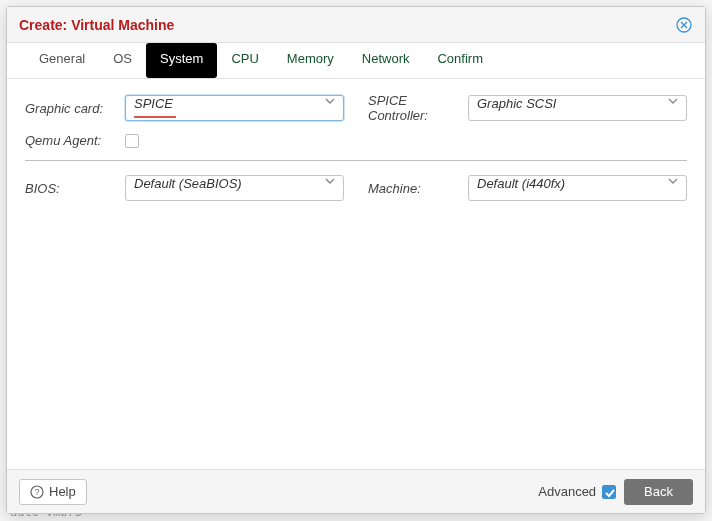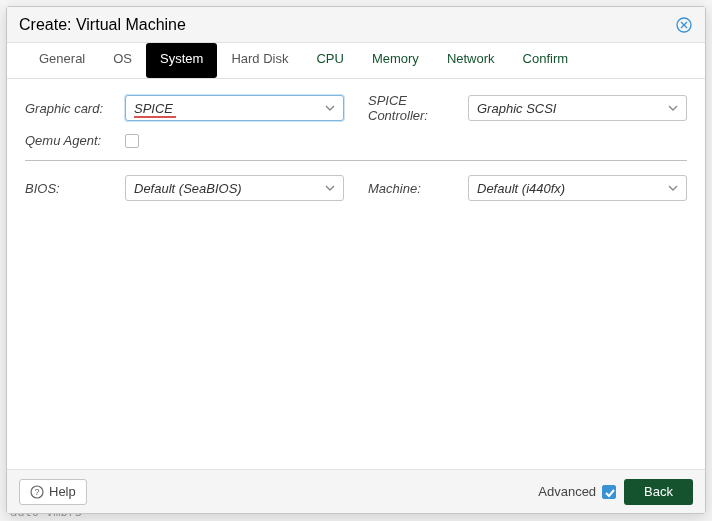--- a/index.html
+++ b/index.html
@@ -1,41 +1,41 @@
 <!DOCTYPE html>
 <html><head>
 <meta charset="utf-8">
 <style>
   * { box-sizing: border-box; margin: 0; padding: 0; font-family: "Helvetica Neue", Arial, sans-serif; }
   body { background: #f5f5f5; width: 712px; height: 521px; overflow: hidden; position: relative; }
   .window { position: absolute; left: 6px; top: 6px; width: 700px; height: 508px; background: #fff; border: 1px solid #c5c5c5; border-radius: 3px; box-shadow: 0 4px 16px rgba(0,0,0,.15); display: flex; flex-direction: column; }
   .titlebar { height: 36px; background: #f5f5f5; border-bottom: 1px solid #e0e0e0; display: flex; align-items: center; padding: 0 12px; }
-  .titlebar .title { color: #000000; font-size: 16px; font-weight: 400; flex: 1; }
+  .titlebar .title { color: #b91c1c; font-size: 14px; font-weight: 700; flex: 1; }
   .close-btn { width: 18px; height: 18px; cursor: pointer; color: #3892d4; display: flex; align-items: center; justify-content: center; }
   .tabs { height: 36px; background: #fff; display: flex; padding: 0 18px; gap: 0; border-bottom: 1px solid #e0e0e0; }
   .tab { padding: 8px 14px; font-size: 13px; color: #555; cursor: pointer; border-radius: 3px; }
   .tab.active { background: #000000; color: #fff; }
   .tab.disabled { color: #14532d; cursor: default; }
   .body { flex: 1; padding: 14px 18px; overflow: auto; }
   .form-row { display: flex; gap: 24px; margin-bottom: 10px; }
   .field { display: flex; align-items: center; flex: 1; font-style: italic; }
   .field label { width: 100px; font-size: 13px; color: #444; }
-  .combo { flex: 1; height: 26px; border: 1px solid #c5c5c5; border-radius: 3px; background: #fff; display: flex; align-items: center; padding: 0 8px; position: relative; cursor: pointer; }
+  .combo { flex: 1; height: 26px; border: 1px solid #c5c5c5; border-radius: 3px; background: #fff; display: flex; align-items: flex-start; padding: 0 8px; position: relative; cursor: pointer; }
   .combo.active-f { border-color: #7fb7e0; box-shadow: 0 0 0 1px rgba(56,146,212,.25); }
   .combo .val { font-size: 13px; color: #333; flex: 1; }
   .combo .chev { color: #888; }
   .combo .underline { position: absolute; bottom: 2px; left: 8px; height: 2px; background: #d9534f; }
   .checkbox { width: 14px; height: 14px; border: 1px solid #bbb; border-radius: 2px; background: #fff; cursor: pointer; }
   .checkbox.on { background: #3892d4; border-color: #3892d4; }
   .hr { border: none; border-top: 1px solid #bfbfbf; margin: 12px 0 14px; }
   .footer { height: 44px; background: #f5f5f5; border-top: 1px solid #e0e0e0; display: flex; align-items: center; padding: 0 12px; gap: 8px; }
   .help-btn { height: 26px; padding: 0 10px; border: 1px solid #c5c5c5; border-radius: 3px; background: #fff; display: flex; align-items: center; gap: 5px; font-size: 13px; color: #444; cursor: pointer; }
   .spacer { flex: 1; }
   .adv { display: flex; align-items: center; gap: 6px; font-size: 13px; color: #444; }
-  .btn { height: 26px; padding: 0 20px; border: none; border-radius: 3px; background: #14532d; color: #fff; font-size: 13px; cursor: pointer; }
+  .btn { height: 26px; padding: 0 20px; border: none; border-radius: 3px; background: #737373; color: #fff; font-size: 13px; cursor: pointer; }
   .bg-text { position: absolute; left: 10px; bottom: 2px; font-family: monospace; font-size: 12px; color: #9a9a9a; }
   svg { display: block; }
 </style>
 </head>
 <body>
 
 <div class="bg-text">auto vmbr3</div>
 
 <div class="window">
 
@@ -46,21 +46,20 @@
         <circle cx="8" cy="8" r="7" fill="none" stroke="#3892d4" stroke-width="1.3"></circle>
         <path d="M5 5 L11 11 M11 5 L5 11" stroke="#3892d4" stroke-width="1.3" fill="none"></path>
       </svg>
     </div>
   </div>
 
   <div class="tabs">
     <div class="tab">General</div>
     <div class="tab">OS</div>
     <div class="tab active">System</div>
-    <div class="tab">Hard Disk</div>
     <div class="tab disabled">CPU</div>
     <div class="tab disabled">Memory</div>
     <div class="tab disabled">Network</div>
     <div class="tab disabled">Confirm</div>
   </div>
 
   <div class="body">
 
     <div class="form-row">
       <div class="field">

